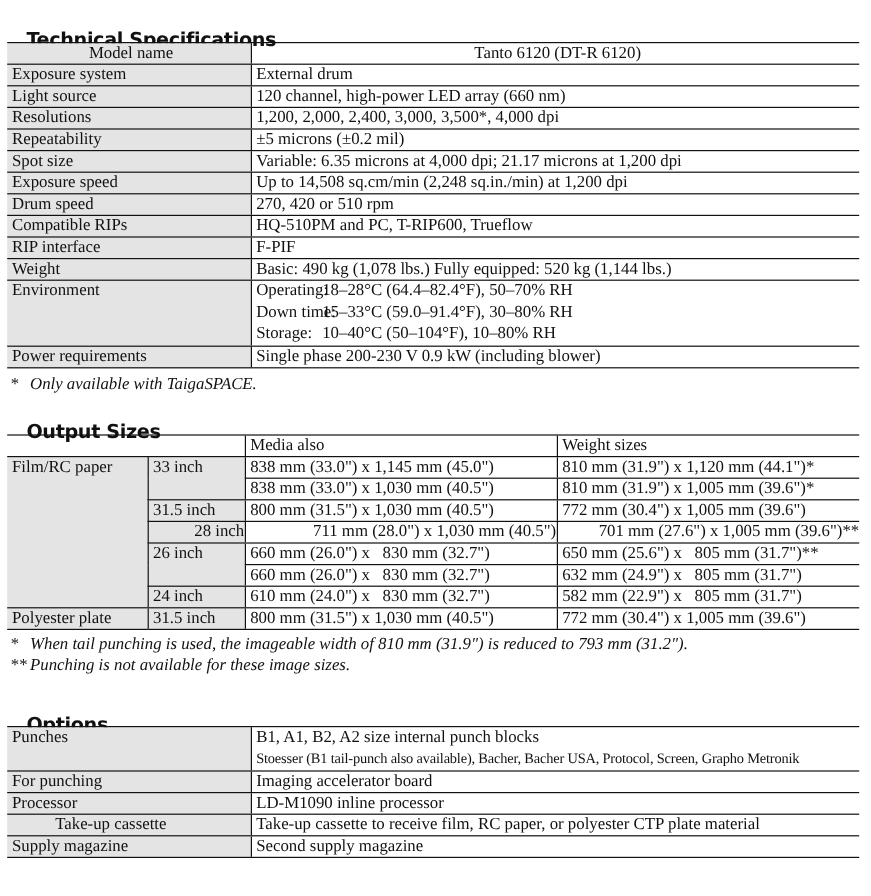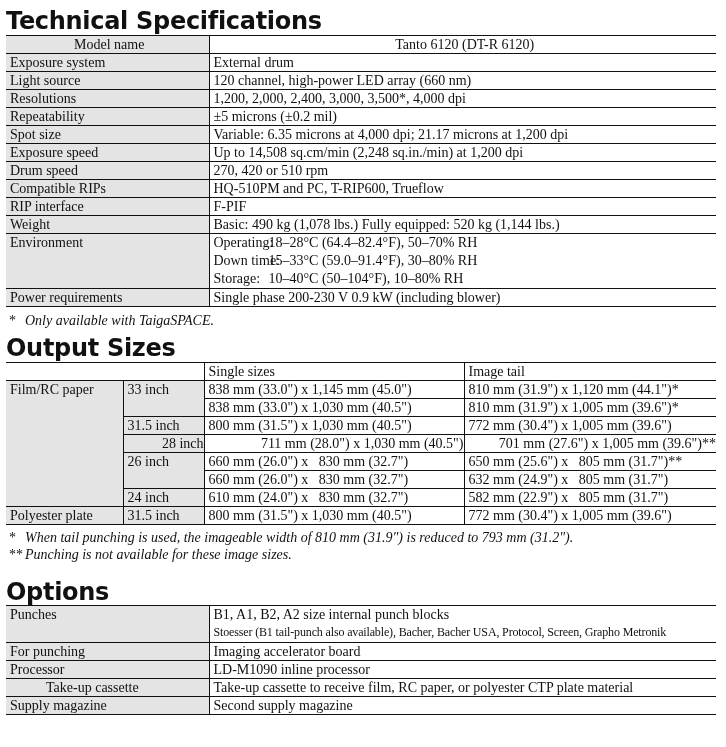--- a/index.html
+++ b/index.html
@@ -1,17 +1,17 @@
 <!DOCTYPE html>
 <html><head>
 <meta charset="utf-8">
 <style>
   html, body { margin:0; padding:0; background:#ffffff; }
   body { width:726px; height:747px; overflow:hidden; position:relative; color:#111; font-family:"Liberation Serif","DejaVu Serif",serif; }
-  .h { position:absolute; left:6px; font-family:"DejaVu Sans","Liberation Sans",sans-serif; font-weight:bold; font-size:24px; letter-spacing:-0.3px; color:#111; line-height:1; margin:0; }
+  .h { position:absolute; left:6px; font-family:"DejaVu Sans","Liberation Sans",sans-serif; font-weight:bold; font-size:16px; letter-spacing:-0.3px; color:#111; line-height:1; margin:16px; }
   table { border-collapse:collapse; position:absolute; left:6px; font-size:14px; line-height:17px; }
   td { padding:0 0 0 4px; vertical-align:top; white-space:nowrap; }
   .gray { background:#e4e4e4; }
   .top { border-top:1.5px solid #111;text-align:center; }
   .row td { border-bottom:1px solid #111; }
   .vl { border-left:1px solid #111; }
   .note { position:absolute; left:9px; font-style:italic; font-size:14px; color:#111; white-space:nowrap; line-height:16px; }
   .note .mk { display:inline-block; width:16px; font-style:normal; }
   .sub { font-size:12px; letter-spacing:-0.15px; }
   .env-line { display:flex; height:18px; }
@@ -105,22 +105,22 @@
 <table style="top:362px; width:710px;">
   <colgroup>
       <col style="width:117px">
       <col style="width:81px">
       <col style="width:260px">
       <col>
     </colgroup>
   <tbody id="out-body">
       <tr style="height: 18px;">
         <td colspan="2" style="border-top: 1.5px solid rgb(17, 17, 17); border-bottom: 1px solid rgb(17, 17, 17);"></td>
-        <td class="vl" style="border-top: 1.5px solid rgb(17, 17, 17); border-bottom: 1px solid rgb(17, 17, 17);">Single sizes</td>
-        <td class="vl" style="border-top: 1.5px solid rgb(17, 17, 17); border-bottom: 1px solid rgb(17, 17, 17);">Image tail</td>
+        <td class="vl" style="border-top: 1.5px solid rgb(17, 17, 17); border-bottom: 1px solid rgb(17, 17, 17);">Media also</td>
+        <td class="vl" style="border-top: 1.5px solid rgb(17, 17, 17); border-bottom: 1px solid rgb(17, 17, 17);">Weight sizes</td>
       </tr>
       <tr style="height: 18px;">
         <td class="gray" rowspan="7" style="border-bottom: 1px solid rgb(17, 17, 17);">Film/RC paper</td>
         <td class="gray vl" rowspan="2" style="border-bottom: 1px solid rgb(17, 17, 17);">33 inch</td>
         <td class="vl" style="border-bottom: 1px solid rgb(17, 17, 17); white-space: pre;">838 mm (33.0") x 1,145 mm (45.0")</td>
         <td class="vl" style="border-bottom: 1px solid rgb(17, 17, 17); white-space: pre;">810 mm (31.9") x 1,120 mm (44.1")*</td>
       </tr>
       <tr style="height: 18px;">
         <td class="vl" style="border-bottom: 1px solid rgb(17, 17, 17); white-space: pre;">838 mm (33.0") x 1,030 mm (40.5")</td>
         <td class="vl" style="border-bottom: 1px solid rgb(17, 17, 17); white-space: pre;">810 mm (31.9") x 1,005 mm (39.6")*</td>

